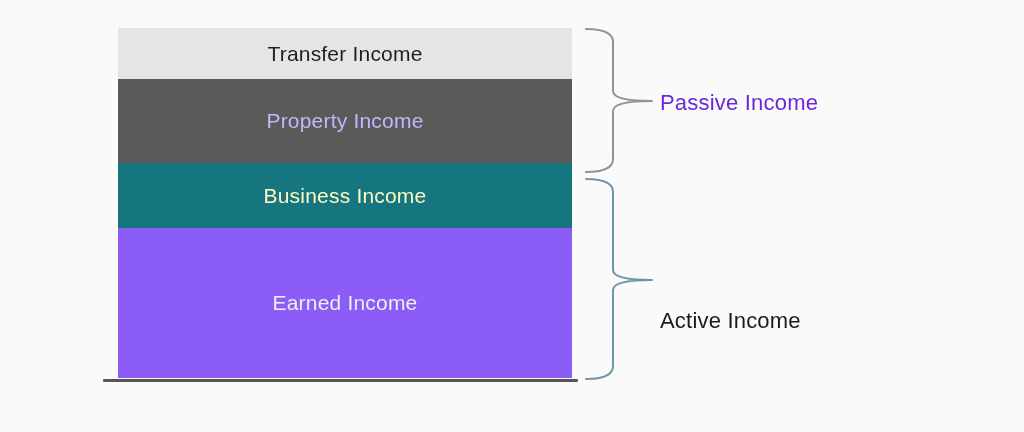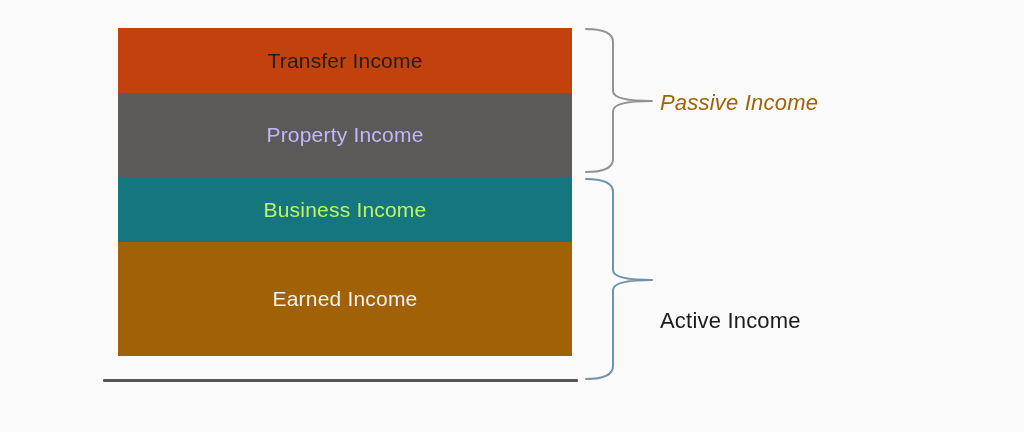--- a/index.html
+++ b/index.html
@@ -67,38 +67,38 @@
   }
   .group-label.passive { top: 88px; }
   .group-label.active  { top: 266px; }
 </style>
 </head>
 <body>
 
 <div class="canvas" style="background: rgb(251, 250, 250);">
 
   <div class="bar">
-    <div class="segment" style="background: #c2410c; height: 65px; color: rgb(31, 31, 31);">
+    <div class="segment" style="background: #e5e5e5; height: 51px; color: rgb(31, 31, 31);">
       <span>Transfer Income</span>
     </div>
     <div class="segment" style="background: rgb(91, 90, 88); height: 84px; color: #c4b5fd;">
       <span>Property Income</span>
     </div>
-    <div class="segment" style="background: rgb(22, 118, 127); height: 65px; color: #bef264;">
+    <div class="segment" style="background: rgb(22, 118, 127); height: 65px; color: #fef9c3;">
       <span>Business Income</span>
     </div>
-    <div class="segment" style="background: #a16207; height: 114px; color: rgb(237, 239, 244); text-align: right;">
+    <div class="segment" style="background: #8b5cf6; height: 150px; color: rgb(237, 239, 244); text-align: right;">
       <span>Earned Income</span>
     </div>
   </div>
 
   <div class="axis-line" style="background: rgb(85, 86, 90);"></div>
 
 
   <svg class="braces" viewBox="0 0 1024 432" aria-hidden="true">
     <path d="M 586,29 Q 613,29 613,42 L 613,91 Q 613,101 652,101 Q 613,101 613,111 L 613,159 Q 613,172 586,172" fill="none" stroke-width="2" stroke-linecap="round" stroke-linejoin="round" stroke="#8f9296"></path>
     <path d="M 586,179 Q 613,179 613,192 L 613,270 Q 613,280 652,280 Q 613,280 613,290 L 613,366 Q 613,379 586,379" fill="none" stroke-width="2" stroke-linecap="round" stroke-linejoin="round" stroke="#6e94a9"></path>
   </svg>
 
-  <div class="group-label passive" style="color: #a16207; font-style: italic;">Passive Income</div>
+  <div class="group-label passive" style="color: #6d28d9;">Passive Income</div>
   <div class="group-label active" style="color: rgb(27, 27, 27); margin-top: 40px;">Active Income</div>
 
 </div>
 
 </body></html>

